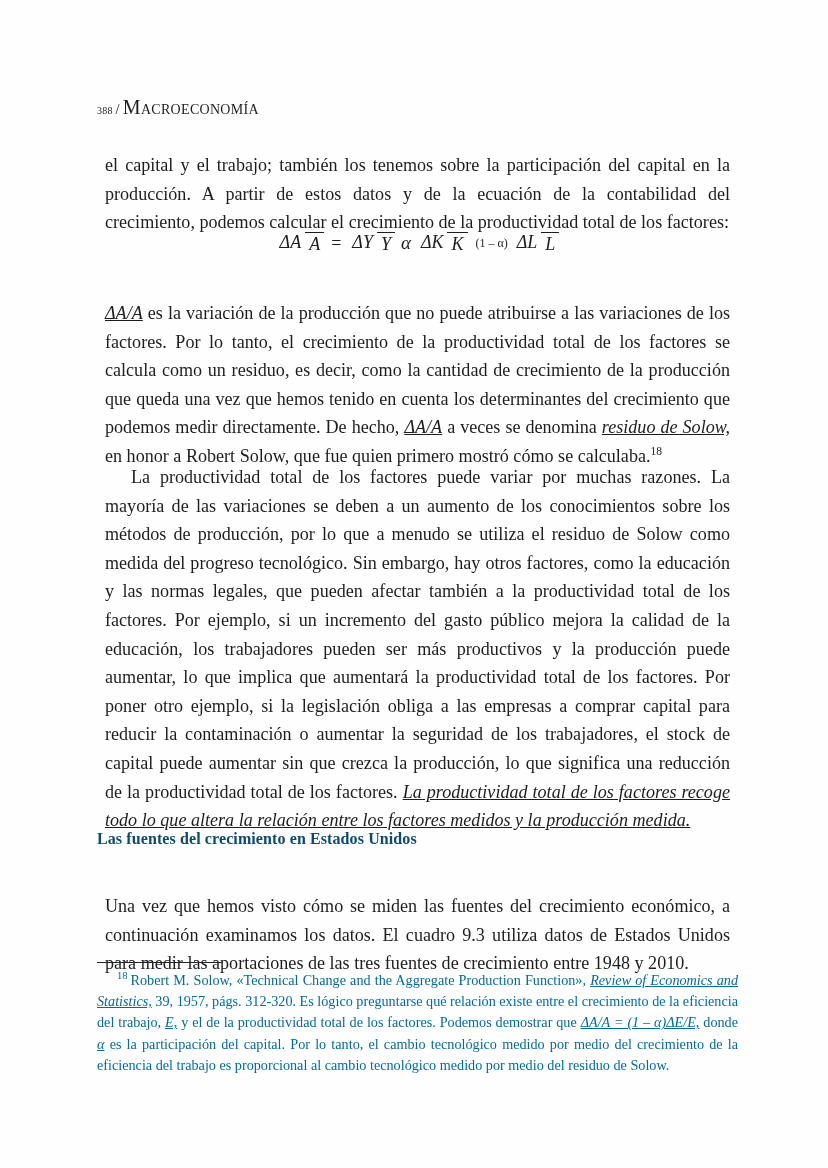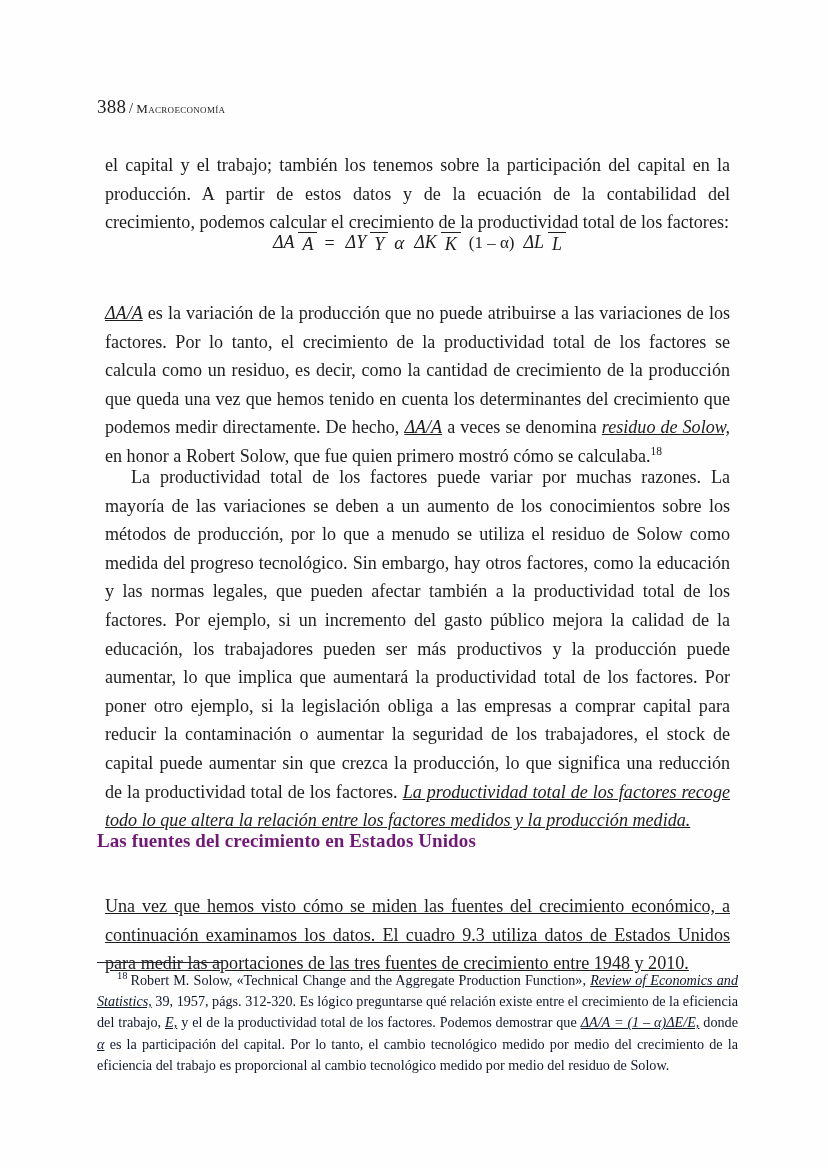--- a/index.html
+++ b/index.html
@@ -30,25 +30,25 @@
   
   .running-head {
     position: absolute;
     left: 0;
     top: 96px;
     font-size: 14.5px;
     letter-spacing: 0.2px;
     color: #1d1d1f;
     white-space: nowrap;
   }
-  .running-head .folio { font-size: 19px; }
+  .running-head .folio { font-size: 10px; }
   .running-head .sep { margin: 0 3px; }
   .running-head .book-title {
     font-variant: small-caps;
-    font-size: 13px;
+    font-size: 20px;
     letter-spacing: 0.3px;
   }
 
   
   .body-block {
     position: absolute;
     left: 0;
     width: 641px;
   }
   p.para {
@@ -114,32 +114,32 @@
     font-size: 18px;
   }
   .eq-sym {
     font-style: italic;
     margin: 0 3px;
     font-size: 19px;
   }
   .eq-paren {
     font-style: normal;
     margin: 0 2px 0 5px;
-    font-size: 17px;
+    font-size: 12px;
     white-space: nowrap;
   }
 
   
   .section-heading {
     position: absolute;
     left: 0;
     width: 641px;
-    font-size: 19px;
+    font-size: 16px;
     font-weight: bold;
-    color: #701a75;
+    color: #0c4a6e;
     letter-spacing: 0.1px;
   }
 
   
   .footnote-block {
     position: absolute;
     left: 0;
     width: 641px;
   }
   .footnote-rule {
@@ -147,21 +147,21 @@
     height: 0;
     border-top: 1.1px solid #23232a;
     margin: 0 0 7px 0;
   }
   p.footnote {
     margin: 0;
     font-size: 14.2px;
     line-height: 21.2px;
     text-align: justify;
     text-justify: inter-word;
-    color: #0f172a;
+    color: #0369a1;
   }
   p.footnote .fn-num {
     font-size: 10.5px;
     vertical-align: super;
     line-height: 0;
     margin-right: 3px;
   }
   p.footnote.first { text-indent: 20px; }
 </style>
 </head>
@@ -206,21 +206,21 @@
     <div class="body-block" style="top: 291px;">
       <p class="para"><span class="math-inline">ΔA/A</span> <span>es la variación de la producción que no puede atribuirse a las variaciones de los factores. Por lo tanto, el crecimiento de la productividad total de los factores se calcula como un residuo, es decir, como la cantidad de crecimiento de la producción que queda una vez que hemos tenido en cuenta los determinantes del crecimiento que podemos medir directamente. De hecho,</span> <span class="math-inline">ΔA/A</span> <span>a veces se denomina</span> <span class="it">residuo de Solow,</span> <span>en honor a Robert Solow, que fue quien primero mostró cómo se calculaba.</span><sup class="fn-ref">18</sup></p>
     </div>
 
     <div class="body-block" style="top: 455px;">
       <p class="para indent"><span>La productividad total de los factores puede variar por muchas razones. La mayoría de las variaciones se deben a un aumento de los conocimientos sobre los métodos de producción, por lo que a menudo se utiliza el residuo de Solow como medida del progreso tecnológico. Sin embargo, hay otros factores, como la educación y las normas legales, que pueden afectar también a la productividad total de los factores. Por ejemplo, si un incremento del gasto público mejora la calidad de la educación, los trabajadores pueden ser más productivos y la producción puede aumentar, lo que implica que aumentará la productividad total de los factores. Por poner otro ejemplo, si la legislación obliga a las empresas a comprar capital para reducir la contaminación o aumentar la seguridad de los trabajadores, el stock de capital puede aumentar sin que crezca la producción, lo que significa una reducción de la productividad total de los factores.</span> <span class="it">La productividad total de los factores recoge todo lo que altera la relación entre los factores medidos y la producción medida.</span></p>
     </div>
 
     <div class="section-heading" style="top: 830px;">Las fuentes del crecimiento en Estados Unidos</div>
 
-    <div class="body-block" style="top: 884px; text-decoration: underline;">
+    <div class="body-block" style="top: 884px;">
       <p class="para">Una vez que hemos visto cómo se miden las fuentes del crecimiento económico, a continuación examinamos los datos. El cuadro 9.3 utiliza datos de Estados Unidos para medir las aportaciones de las tres fuentes de crecimiento entre 1948 y 2010.</p>
     </div>
 
     <div class="footnote-block" style="top: 962px;">
       <div class="footnote-rule"></div>
       <p class="footnote first"><span class="fn-num">18</span><span>Robert M. Solow, «Technical Change and the Aggregate Production Function»,</span> <span class="it">Review of Economics and Statistics,</span> <span>39, 1957, págs. 312-320. Es lógico preguntarse qué relación existe entre el crecimiento de la eficiencia del trabajo,</span> <span class="it">E,</span> <span>y el de la productividad total de los factores. Podemos demostrar que</span> <span class="math-inline">ΔA/A = (1 – α)ΔE/E,</span> <span>donde</span> <span class="math-inline">α</span> <span>es la participación del capital. Por lo tanto, el cambio tecnológico medido por medio del crecimiento de la eficiencia del trabajo es proporcional al cambio tecnológico medido por medio del residuo de Solow.</span></p>
     </div>
 
   </div>
 </div>

